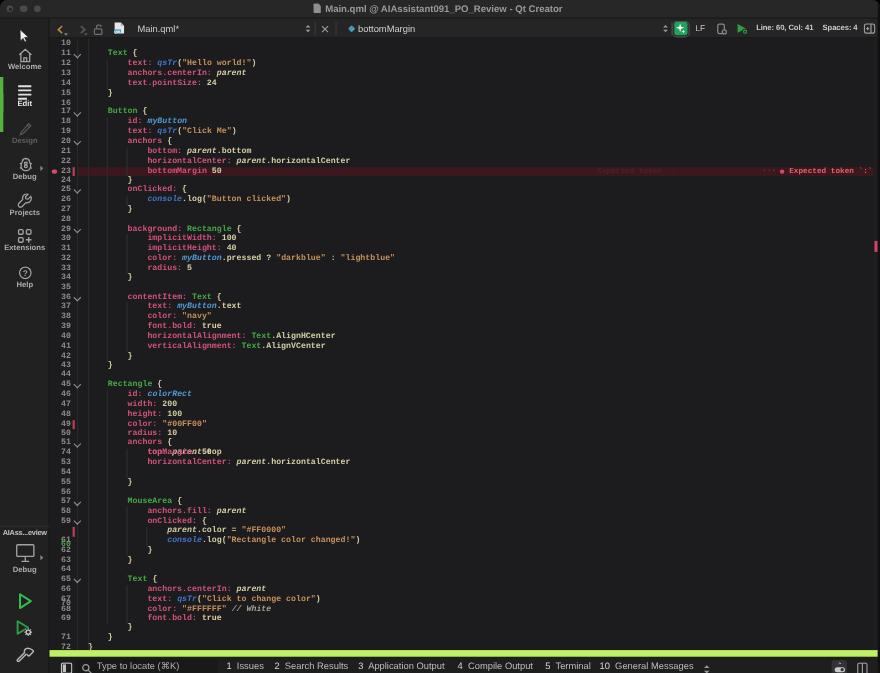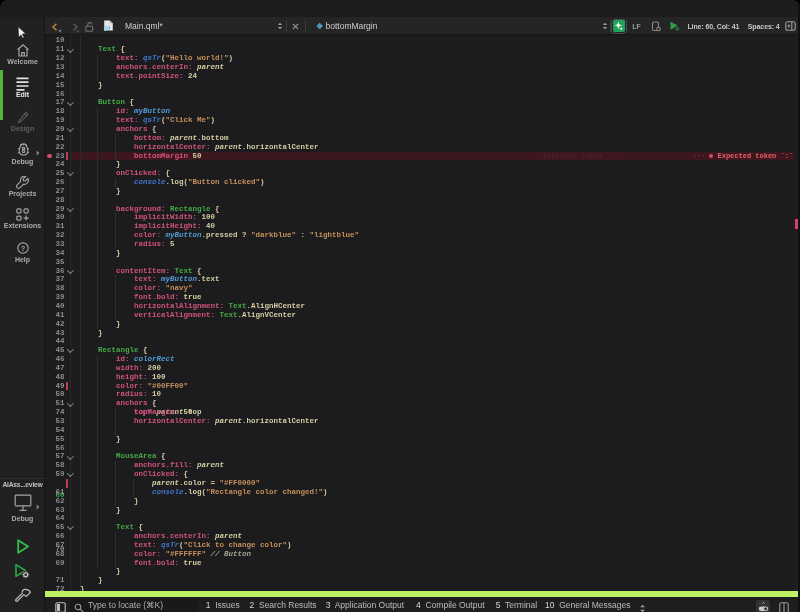--- a/index.html
+++ b/index.html
@@ -82,20 +82,27 @@
 .stitem { position:absolute; top:50%; transform:translateY(-50%);
   font-size:8.5px; color:#bcbcbc; white-space:nowrap; }
 .stitem b { color:#d6d6d6; font-weight:normal; }
 #locator { position:absolute; left:24px; top:2px; width:129px; height:17px;
   background:#19191a; border-radius:2px; }
 </style></head>
 <body>
 <div id="app">
 
 <div id="redge"></div>
+<div id="titlebar">
+  <div class="tl" style="left:5.6px"></div>
+  <div class="tl" style="left:18.4px"></div>
+  <div class="tl" style="left:31.1px"></div>
+  <div style="position:absolute;left:8.1px;top:7.2px;width:2.6px;height:2.6px;border-radius:50%;background:#262626;"></div>
+  <div id="title"><span class="tdoc"></span>Main.qml @ AIAssistant091_PO_Review - Qt Creator</div>
+</div>
 
 <div id="sidebar">
   <div id="edit-active" style="top:68px;height:35px;"></div>
 
 <svg class="abs" style="left:17px;top:9.2px" width="10" height="13" viewBox="0 0 10 13">
  <path d="M1.2 0.8 L8.8 7.8 L5.4 8.1 L7.1 11.4 L5.5 12.1 L4 8.9 L1.5 11.2 Z" fill="#efefef" stroke="#1c1c1c" stroke-width="0.6"></path>
 </svg>
 <svg class="abs" style="left:15.8px;top:26.3px" width="14" height="15" viewBox="0 0 14 15">
         <path d="M1.5 6.8 L7 1.8 L12.5 6.8 M3 5.6 V13 H11 V5.6 M5.7 13 V9.6 H8.3 V13" fill="none" stroke="#a3a3a3" stroke-width="1.2"></path>
       </svg>
@@ -400,21 +407,21 @@
 <div class="row" style="top:426.25px">            <span class="p">anchors.fill:</span> <span class="v">parent</span></div>
 <div class="row" style="top:435.10px">            <span class="p">onClicked:</span> {</div>
 <div class="row" style="top:443.95px">                <span class="v">parent</span>.color = <span class="s">"#FF0000"</span></div>
 <div class="row" style="top:452.80px">                <span class="f">console</span>.log(<span class="s">"Rectangle color changed!"</span>)</div>
 <div class="row" style="top:461.65px">            }</div>
 <div class="row" style="top:470.50px">        }</div>
 <div class="row" style="top:479.35px"></div>
 <div class="row" style="top:488.20px">        <span class="t">Text</span> {</div>
 <div class="row" style="top:497.05px">            <span class="p">anchors.centerIn:</span> <span class="v">parent</span></div>
 <div class="row" style="top:505.90px">            <span class="p">text:</span> <span class="f">qsTr</span>(<span class="s">"Click to change color"</span>)</div>
-<div class="row" style="top:514.75px">            <span class="p">color:</span> <span class="s">"#FFFFFF"</span> <span class="c">// Button</span></div>
+<div class="row" style="top:514.75px">            <span class="p">color:</span> <span class="s">"#FFFFFF"</span> <span class="c">// White</span></div>
 <div class="row" style="top:523.60px">            <span class="p">font.bold:</span> <span class="k">true</span></div>
 <div class="row" style="top:532.45px">        }</div>
 <div class="row" style="top:541.30px">    }</div>
 <div class="row" style="top:550.15px">}</div>
   </div>
   <div id="anndot"></div>
   <div id="ghostann" style="position:absolute;left:498px;top:116.50px;font-family:'Liberation Mono', monospace;font-size:7px;line-height:8.85px;color:#50202a;font-weight:bold;white-space:pre;">Expected token `:`</div>
   <div id="ghostdots" style="position:absolute;left:648px;top:115.00px;font-family:'Liberation Mono', monospace;font-size:7px;line-height:8.85px;color:#7e3a44;font-weight:bold;">...</div>
   <div id="errann">Expected token `:`</div>
   <div id="scrollcol"></div>

